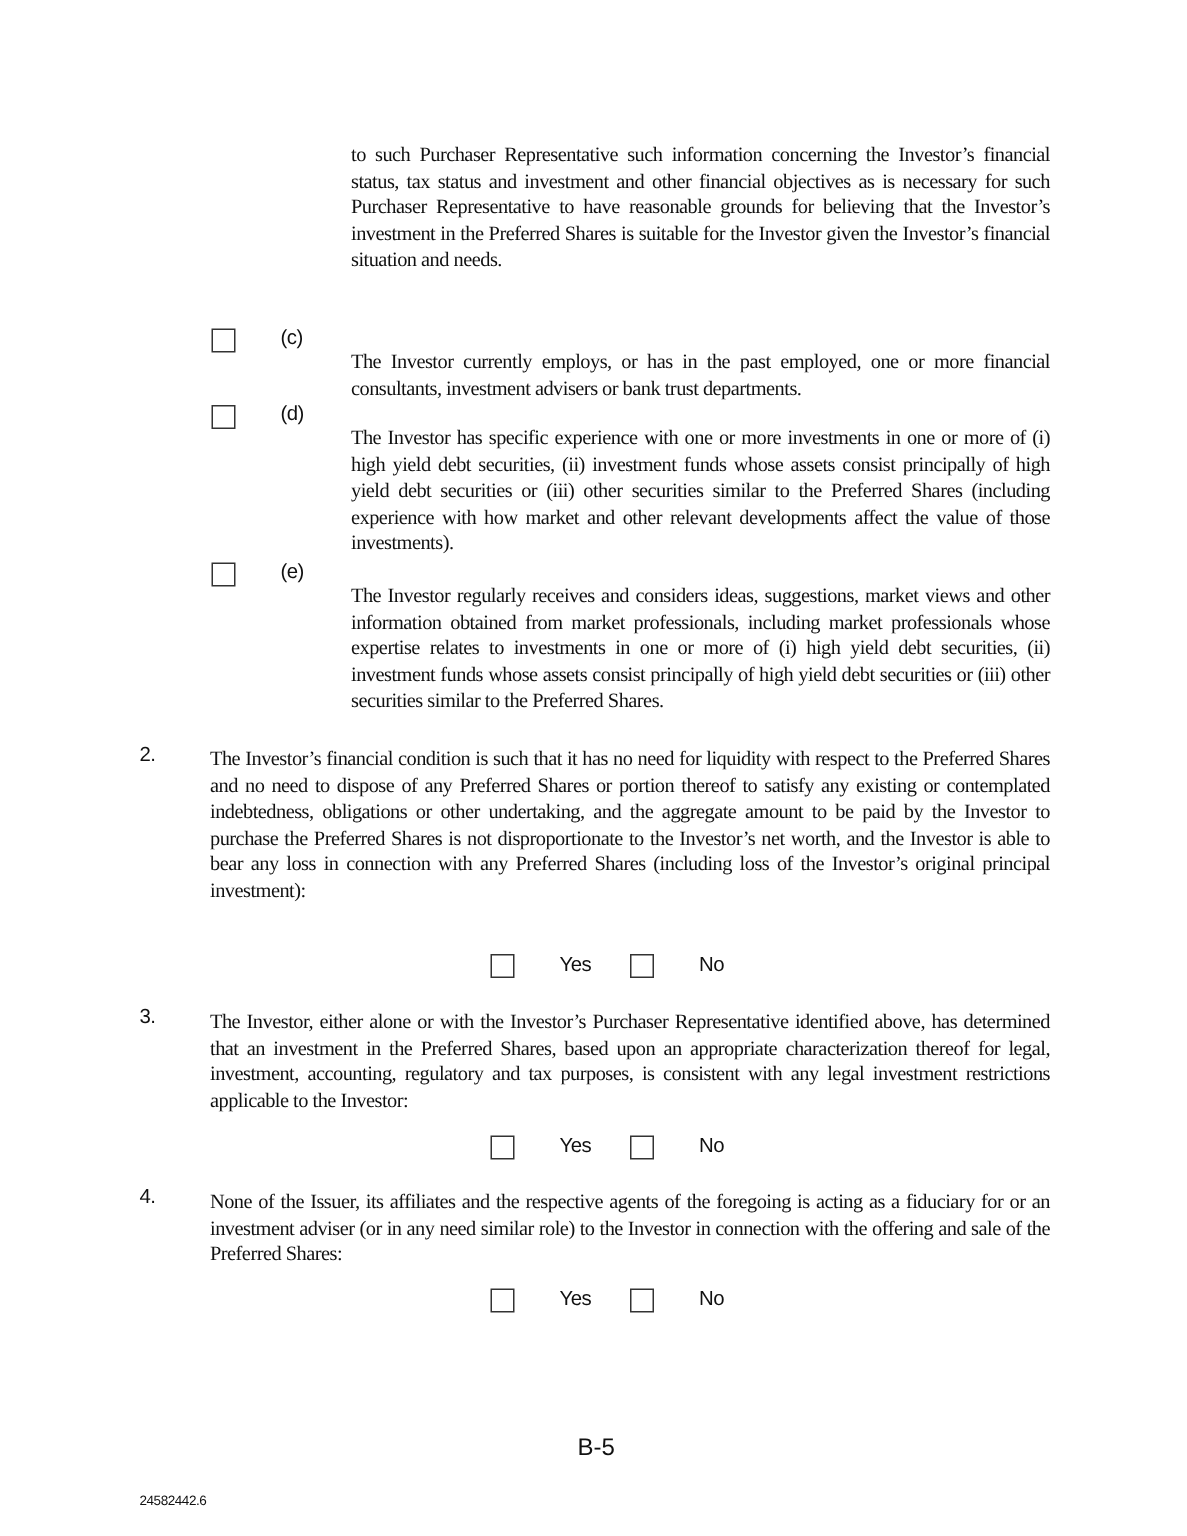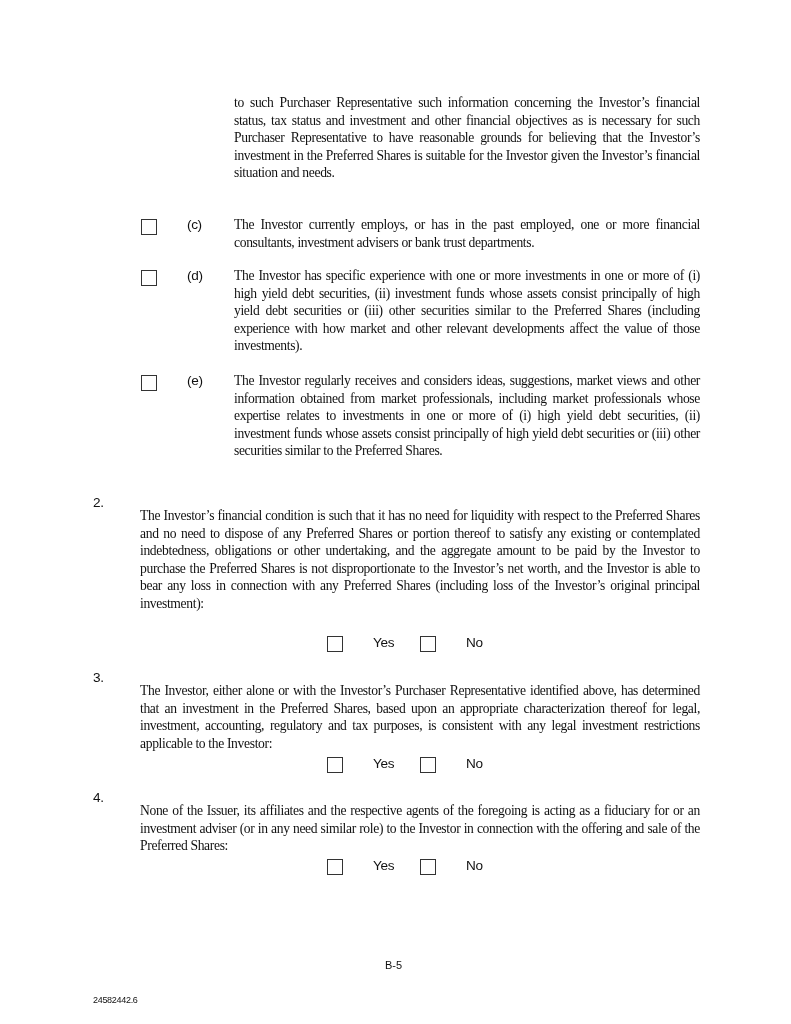--- a/index.html
+++ b/index.html
@@ -51,37 +51,37 @@
     }
     .sub-item .checkbox { left: 141px; top: 3px; }
     .sub-label {
       position: absolute;
       left: 187px;
       top: 0;
     }
     .sub-text {
       position: absolute;
       left: 234px;
-      top: 0;
+      top: 16px;
       width: 466px;
     }
     .num-item {
       position: absolute;
       left: 0;
       width: 791px;
     }
     .num-label {
       position: absolute;
       left: 93px;
       top: 0;
     }
     .num-text {
       position: absolute;
       left: 140px;
-      top: 13px;
+      top: 3px;
       width: 560px;
     }
     .yn-row {
       position: absolute;
       left: 0;
       width: 750px;
       height: 20px;
     }
     .yn-row .cb-yes { left: 327px; top: 2px; }
     .yn-row .cb-no  { left: 420px; top: 2px; }
@@ -92,21 +92,21 @@
       left: 93px;
       top: 962px;
       font-size: 9px;
       letter-spacing: -0.3px;
       margin-top: 30px;
     }
     .footer-page {
       position: absolute;
       left: 385px;
       top: 957px;
-      font-size: 11px;
+      font-size: 16px;
       letter-spacing: 0;
     }
   </style>
 </head>
 <body>
 
 <div class="page">
 
   <div class="block cont-para just">to such Purchaser Representative such information concerning the Investor’s financial status, tax status and investment and other financial objectives as is necessary for such Purchaser Representative to have reasonable grounds for believing that the Investor’s investment in the Preferred Shares is suitable for the Investor given the Investor’s financial situation and needs.</div>
 

